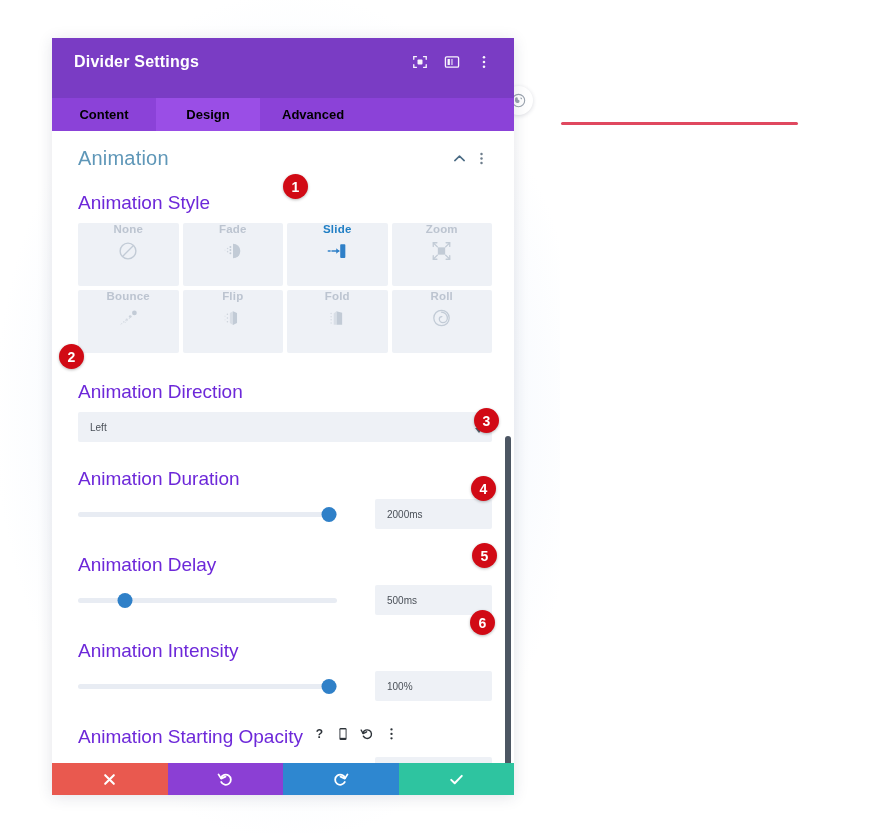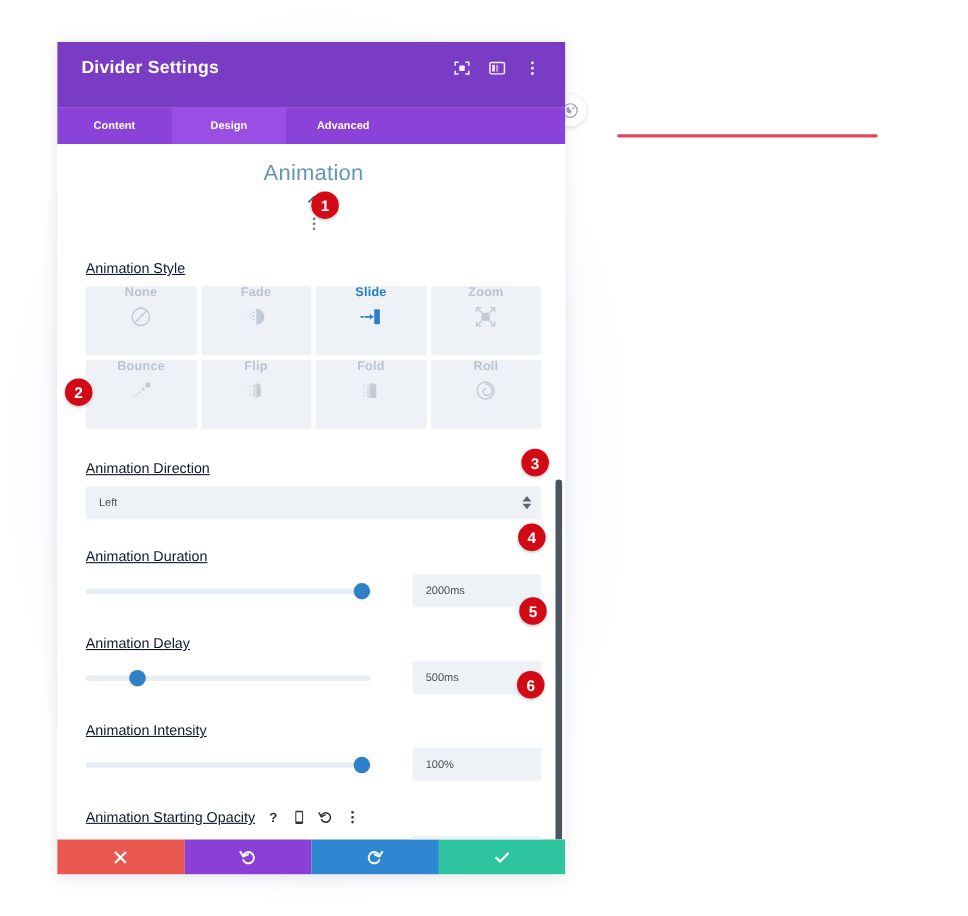--- a/index.html
+++ b/index.html
@@ -96,22 +96,22 @@
   .tabs {
     height: 33px;
     background: #8b42d8;
     display: flex;
     flex: 0 0 auto;
   }
   .tab {
     display: flex;
     align-items: center;
     justify-content: center;
-    color: #ffffff;
-    font-size: 10px;
+    color: #000000;
+    font-size: 13px;
     font-weight: bold;
     padding: 0 22px;
     cursor: pointer;
     min-width: 60px;
   }
   .tab.active { background: #9a4ee6; }
 
   .panel-body {
     flex: 1 1 auto;
     position: relative;
@@ -126,44 +126,42 @@
     box-sizing: border-box;
     width: 462px;
   }
 
   
   .section-head {
     display: flex;
     align-items: center;
     margin-bottom: 22px;
     margin-top: 2px;
-    flex-direction: column;
   }
   .section-title {
     color: #5f97b8;
     font-size: 20px;
     font-weight: normal;
     flex: 1 1 auto;
     letter-spacing: .2px;
   }
   .sec-icon {
     width: 22px;
     height: 22px;
     display: flex;
     align-items: center;
     justify-content: center;
     cursor: pointer;
   }
 
   .field-label {
-    color: #0f172a;
-    font-size: 13px;
+    color: #6d28d9;
+    font-size: 19px;
     margin-bottom: 9px;
     display: block;
-    text-decoration: underline;
   }
   .label-row {
     display: flex;
     align-items: flex-start;
     gap: 9px;
     margin-bottom: 9px;
   }
   .label-row .field-label { margin-bottom: 0; }
   .mini-icon {
     width: 15px;

